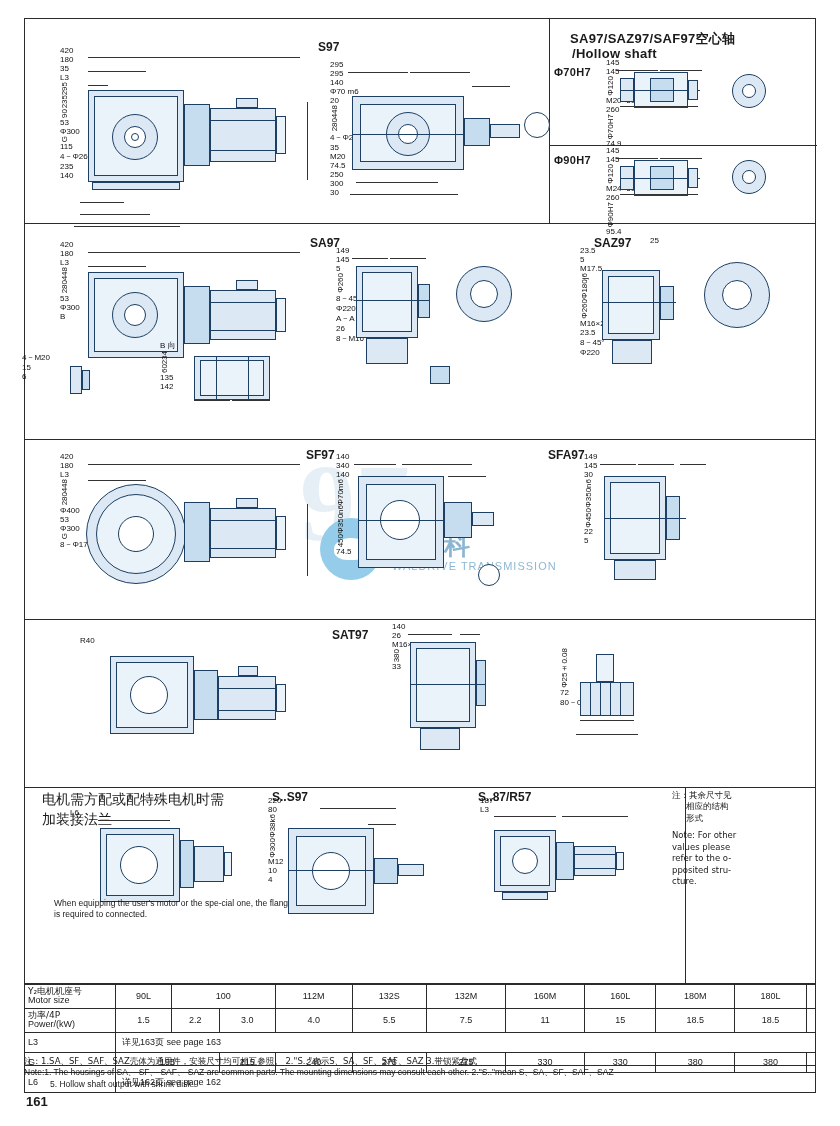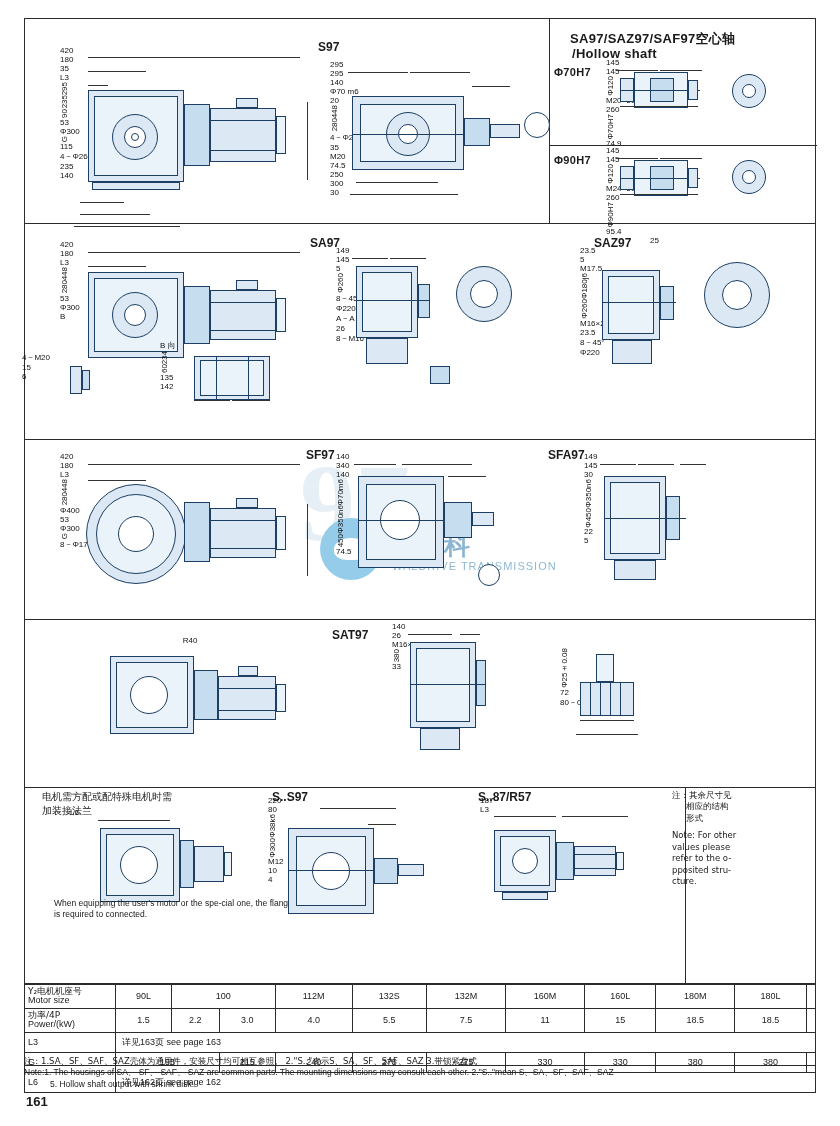--- a/index.html
+++ b/index.html
@@ -385,21 +385,21 @@
   <div class="blk" style="left:80px;top:636px;width:220px;height:120px;">
     <div class="body" style="left:30px;top:20px;width:84px;height:78px;"></div>
     <div class="body l" style="left:36px;top:26px;width:72px;height:66px;"></div>
     <div class="circ w" style="left:50px;top:40px;width:38px;height:38px;"></div>
     <div class="body d" style="left:114px;top:34px;width:24px;height:50px;"></div>
     <div class="body" style="left:138px;top:40px;width:58px;height:44px;"></div>
     <div class="ln hl" style="left:138px;top:52px;width:58px;"></div>
     <div class="ln hl" style="left:138px;top:74px;width:58px;"></div>
     <div class="body l" style="left:196px;top:48px;width:10px;height:28px;"></div>
     <div class="body" style="left:158px;top:30px;width:20px;height:10px;"></div>
-    <div class="dim" style="left:60px;top:104px;text-align:center;">R40</div>
+    <div class="dim" style="left:60px;top:104px;">R40</div>
   </div>
 
   <div class="blk" style="left:392px;top:622px;width:150px;height:140px;">
     <div class="dim" style="left:26px;top:0px;">140</div>
     <div class="dim" style="left:76px;top:0px;">26</div>
     <div class="dimline" style="left:16px;top:12px;width:44px;"></div>
     <div class="dimline" style="left:68px;top:12px;width:20px;"></div>
 
     <div class="body" style="left:18px;top:20px;width:66px;height:86px;"></div>
     <div class="body l" style="left:24px;top:26px;width:54px;height:74px;"></div>
@@ -418,21 +418,21 @@
     <div class="ln vl" style="left:40px;top:34px;height:34px;"></div>
     <div class="ln vl" style="left:50px;top:34px;height:34px;"></div>
     <div class="ln vl" style="left:60px;top:34px;height:34px;"></div>
     <div class="dim v" style="left:80px;top:16px;">Φ25±0.08</div>
     <div class="dim" style="left:36px;top:74px;">72</div>
     <div class="dimline" style="left:20px;top:72px;width:54px;"></div>
     <div class="dim" style="left:28px;top:88px;">80－0</div>
     <div class="dimline" style="left:16px;top:86px;width:62px;"></div>
   </div>
 
-  <div class="cn" style="position:absolute;left:42px;top:790px;font-size:10px;line-height:1.4;">
+  <div class="cn" style="position:absolute;left:42px;top:790px;font-size:14px;line-height:1.4;">
     <div>电机需方配或配特殊电机时需</div>
     <div>加装接法兰</div>
   </div>
 
   <div class="blk" style="left:70px;top:808px;width:180px;height:110px;">
     <div class="dim" style="left:54px;top:0px;">L6</div>
     <div class="dimline" style="left:28px;top:12px;width:72px;"></div>
     <div class="body" style="left:30px;top:20px;width:80px;height:74px;"></div>
     <div class="body l" style="left:36px;top:26px;width:68px;height:62px;"></div>
     <div class="circ w" style="left:50px;top:38px;width:38px;height:38px;"></div>

